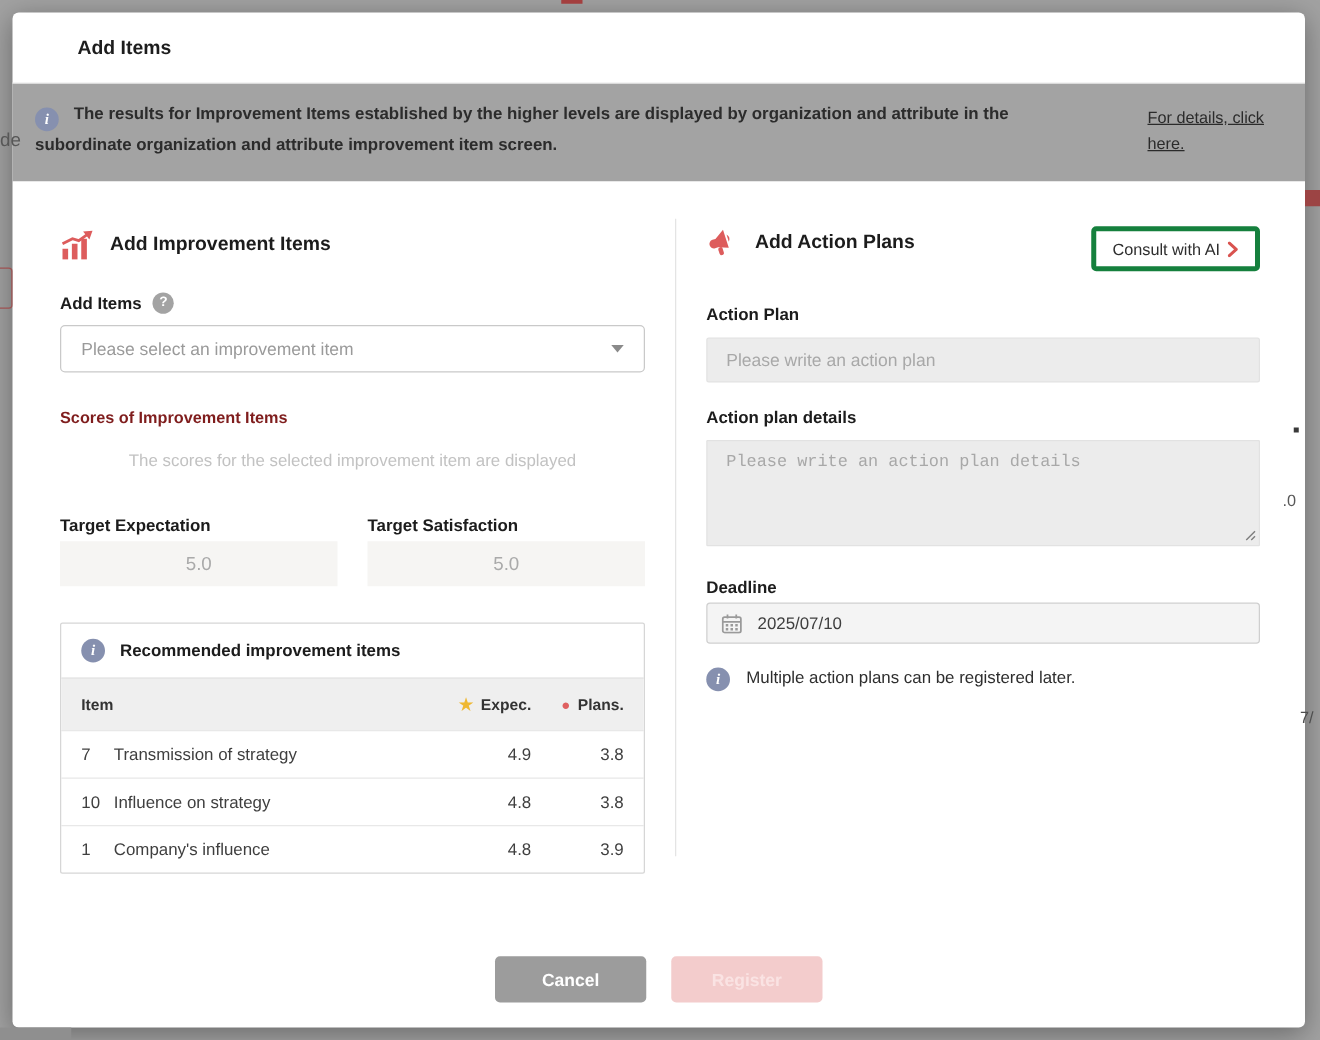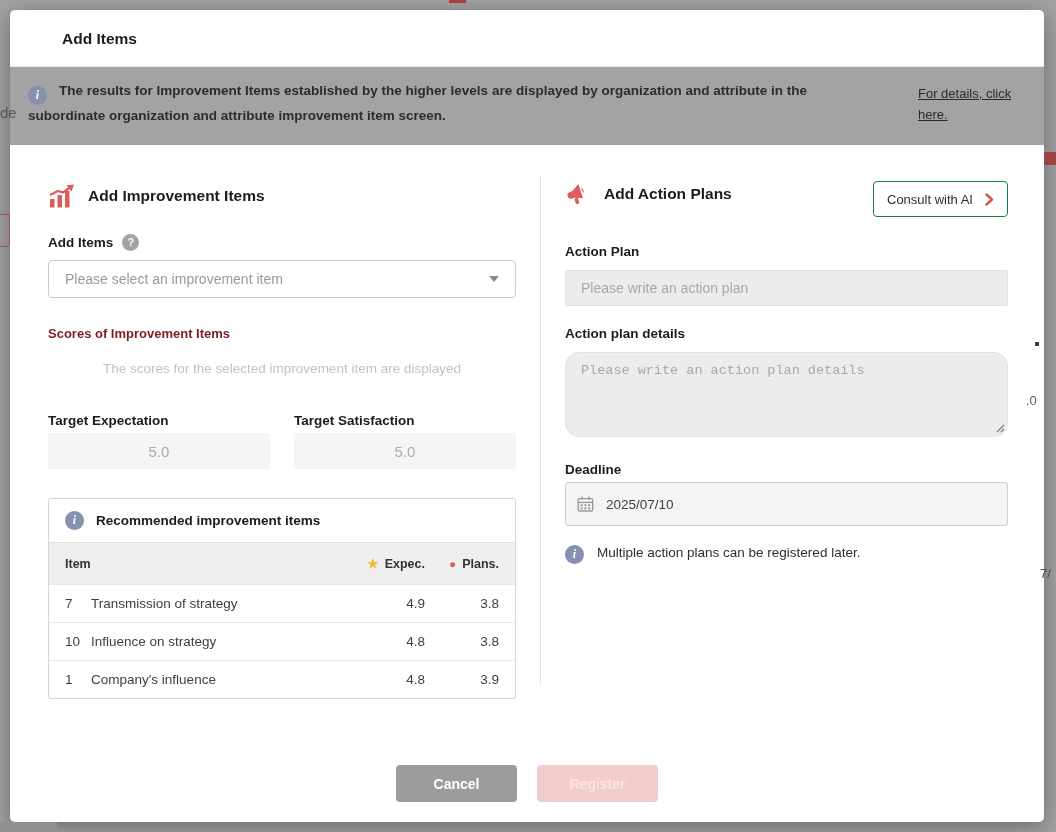--- a/index.html
+++ b/index.html
@@ -124,21 +124,21 @@
     font-size:13.5px; color:#3f3f3f; cursor:pointer;
   }
   .row-no { width:26px; }
   .row-item { flex:1; }
 
   
   .right-header { display:flex; align-items:flex-start; justify-content:space-between; margin-top:36px; height:36px; }
   .right-title-group { display:flex; align-items:center; gap:13px; }
   .consult-btn {
     width:135px; height:36px;
-    border:1px solid #15803d; border-radius:4px; background:#fff;
+    border:4px solid #15803d; border-radius:4px; background:#fff;
     display:flex; align-items:center; justify-content:space-between;
     padding:0 13px; cursor:pointer;
     font-size:13px; color:#2e2e2e;
     font-family:"Liberation Sans", sans-serif;
   }
 
   .rlabel { margin-top:27px; font-size:13.5px; font-weight:bold; color:#1c1c1c; height:16px; }
   .rlabel-2 { margin-top:20px; }
   .rlabel-3 { margin-top:25px; }
 
@@ -146,29 +146,29 @@
     margin-top:10px; width:443px; height:36px;
     background:#ececec; border:1px solid #e2e2e2; border-radius:2px;
     padding:0 15px; font-size:14px; color:#333;
     font-family:"Liberation Sans", sans-serif; outline:none;
   }
   .gray-input::placeholder { color:#a8a8a8; opacity:1; }
 
   .gray-textarea-wrap { position:relative; margin-top:10px; }
   .gray-textarea {
     width:443px; height:85px; resize:none; display:block;
-    background:#ececec; border:1px solid #e2e2e2; border-radius:14px;
+    background:#ececec; border:1px solid #e2e2e2; border-radius:1px;
     padding:10px 15px; font-size:13.5px; color:#737373;
     font-family:"Liberation Mono", monospace; outline:none;
   }
   .gray-textarea::placeholder { color:#a8a8a8; opacity:1; }
   .resize-handle { position:absolute; right:3px; bottom:4px; cursor:nwse-resize; }
 
   .date-input {
-    margin-top:4px; height:44px; width:443px;
+    margin-top:4px; height:33px; width:443px;
     background:#f4f4f4; border:1px solid #cfcfcf; border-radius:3px;
     display:flex; align-items:center; gap:12px; padding:0 11px;
     font-size:13.5px; color:#3f3f3f; cursor:pointer;
   }
 
   .note-row { display:flex; align-items:flex-start; gap:0; margin-top:19px; font-size:13.5px; color:#2e2e2e; }
   .note-row .info-icon { margin-right:13px; }
 
   
   .footer {

